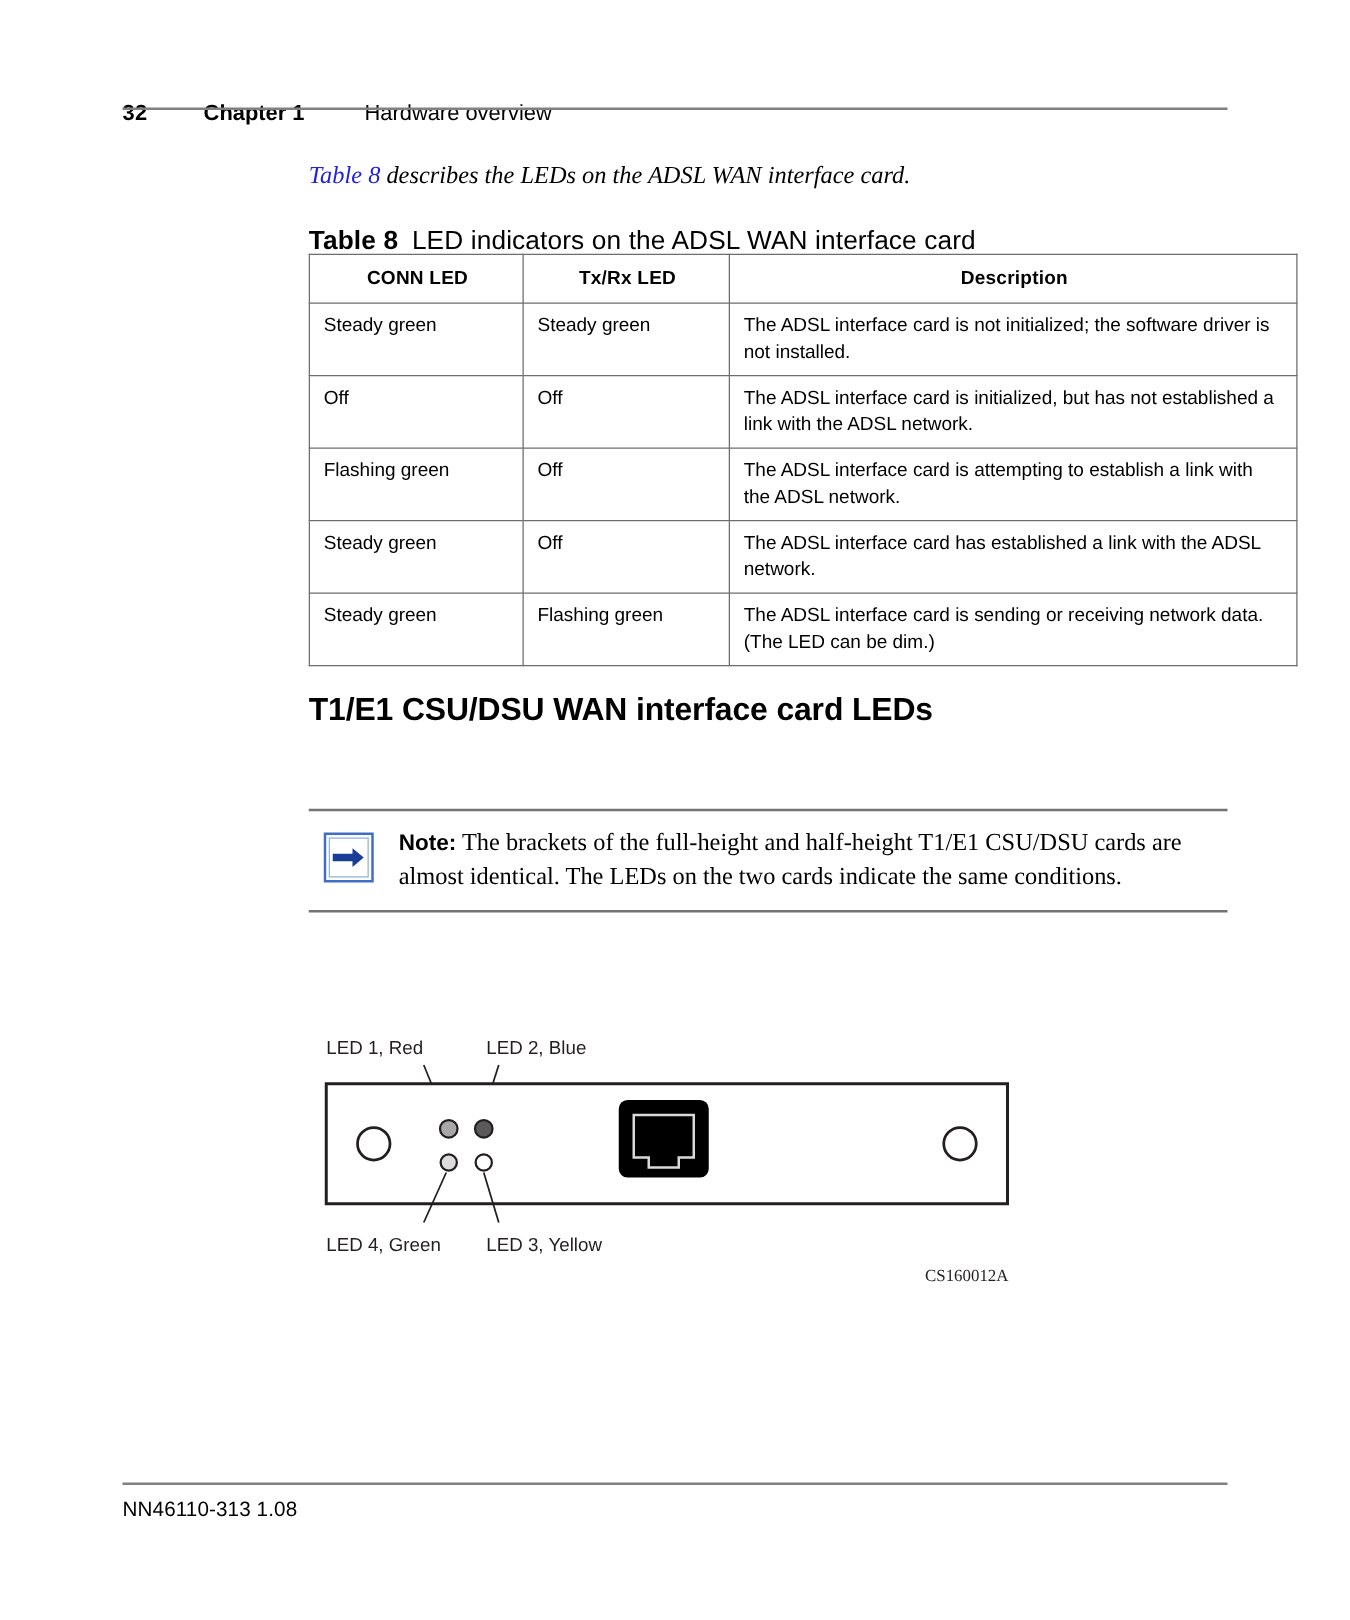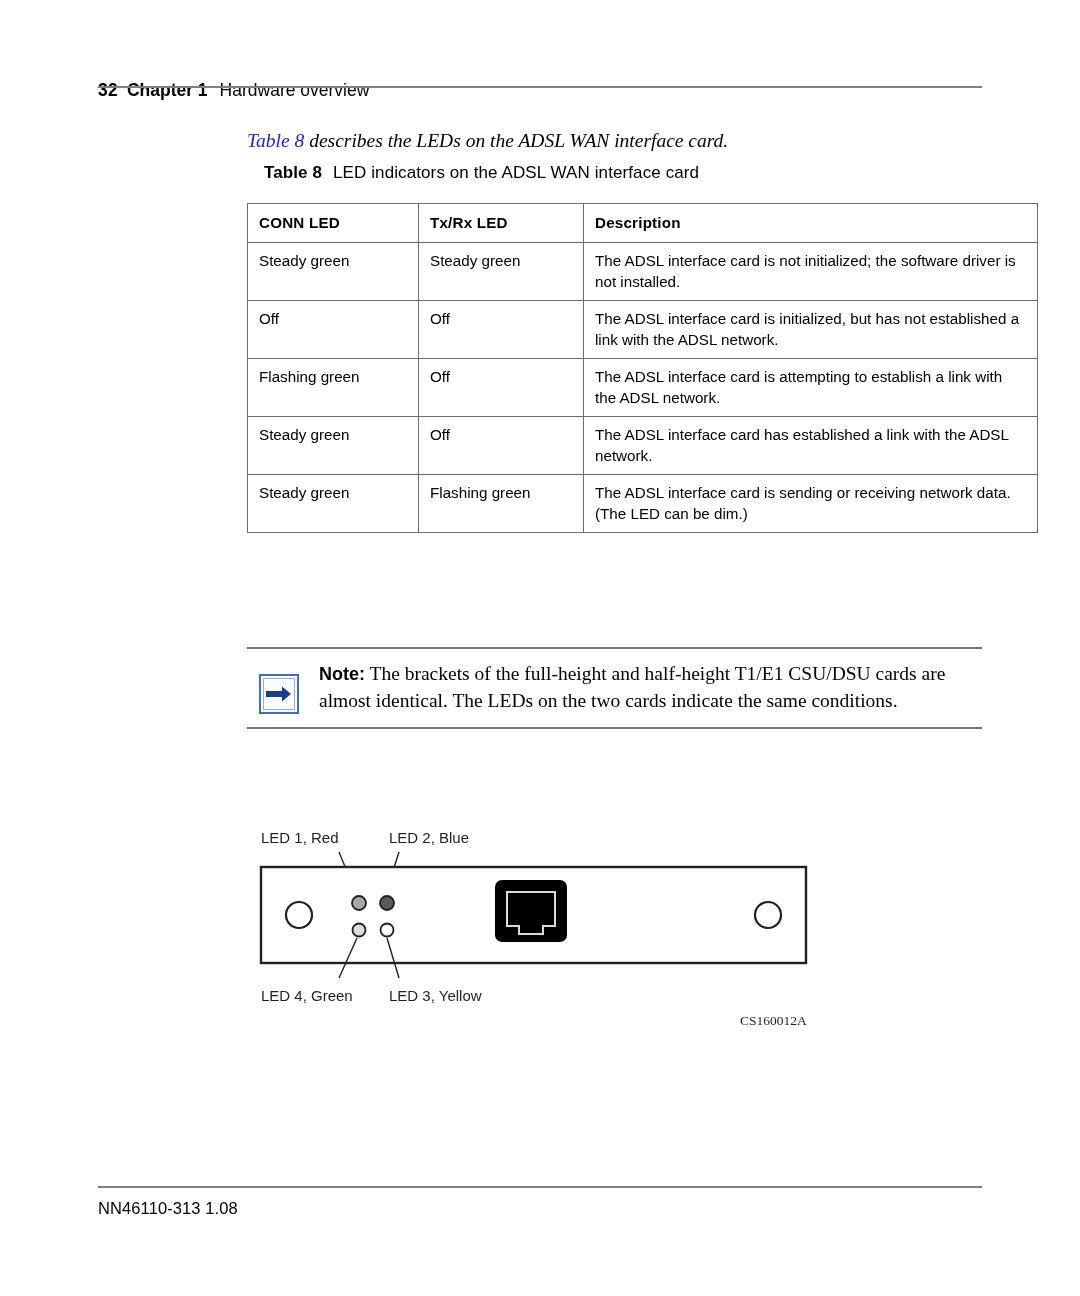--- a/index.html
+++ b/index.html
@@ -23,20 +23,21 @@
 
   
   .header {
     position: absolute;
     left: 98px;
     top: 52px;
     width: 884px;
     display: flex;
     align-items: baseline;
     font-size: 17.5px;
+    gap: 36px;
   }
   .header-page-num {
     font-weight: bold;
     margin-right: 9px;
     letter-spacing: 0.2px;
   }
   .header-chapter {
     margin-right: 12px;
     font-weight: bold;
   }
@@ -64,25 +65,24 @@
     color: #000;
     font-style: italic;
   }
   .xref {
     color: #2222dd;
   }
 
   .table-caption {
     position: absolute;
     left: 247px;
-    top: 163px;
-    width: 735px;
-    font-size: 17px;
+    top: 181px;
+    width: 735px;
+    font-size: 21px;
     letter-spacing: 0.1px;
-    margin-left: 17px;
   }
   .table-caption .cap-label {
     font-weight: bold;
     margin-right: 11px;
   }
 
   
   .led-table {
     position: absolute;
     left: 247px;
@@ -98,20 +98,21 @@
     text-align: left;
     vertical-align: top;
     padding: 7px 9px 8px 11px;
     line-height: 21px;
   }
   .led-table th {
     font-weight: bold;
     padding-top: 8px;
     padding-bottom: 9px;
     letter-spacing: 0.2px;
+    text-align: center;
   }
   .col-conn { width: 150px; }
   .col-txrx { width: 144px; }
   .col-desc { width: 433px; }
   .led-table td.cell-desc { padding-right: 12px; }
 
   
   .section-heading {
     position: absolute;
     left: 247px;
@@ -139,21 +140,21 @@
     top: 647px;
     width: 735px;
   }
   .note-rule {
     width: 100%;
     height: 2px;
     background: #737373;
   }
   .note-inner {
     display: flex;
-    align-items: flex-end;
+    align-items: flex-start;
     padding: 12px 0 13px 0;
   }
   .note-icon {
     flex: 0 0 auto;
     width: 40px;
     height: 40px;
     margin: 5px 20px 0 12px;
     border: 2px solid #3f6fc4;
     box-sizing: border-box;
     position: relative;
@@ -285,20 +286,21 @@
         <td class="cell-desc">The ADSL interface card has established a link with the ADSL network.</td>
       </tr>
       <tr>
         <td>Steady green</td>
         <td>Flashing green</td>
         <td class="cell-desc">The ADSL interface card is sending or receiving network data. (The LED can be dim.)</td>
       </tr>
     </tbody>
   </table>
 
+  <h2 class="section-heading">T1/E1 CSU/DSU WAN interface card LEDs</h2>
 
 
   <div class="note-block">
     <div class="note-rule"></div>
     <div class="note-inner">
       <div class="note-icon">
         <span class="icon-frame"></span>
         <svg width="26" height="16" viewBox="0 0 26 16" aria-hidden="true">
           <path d="M0 5 L16 5 L16 0.5 L25 8 L16 15.5 L16 11 L0 11 Z" fill="#1b3c96"></path>
         </svg>

